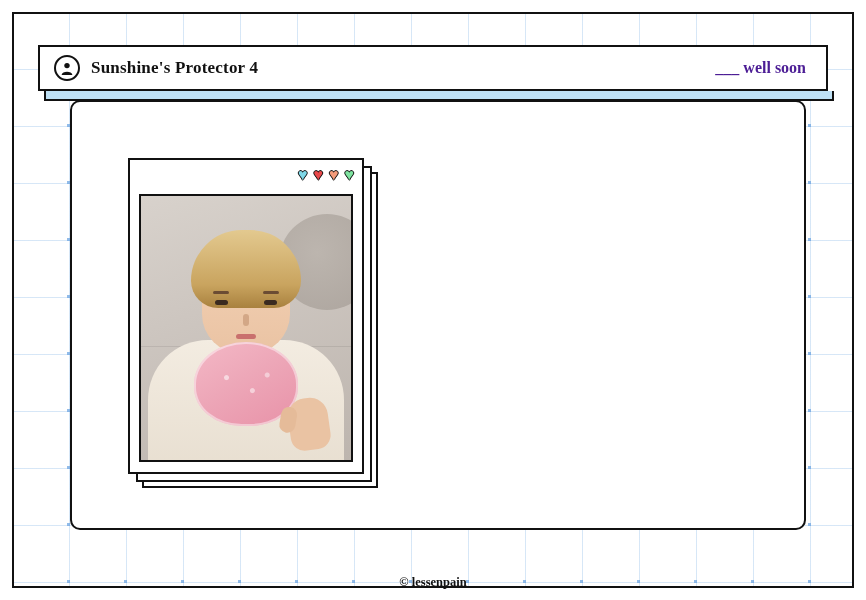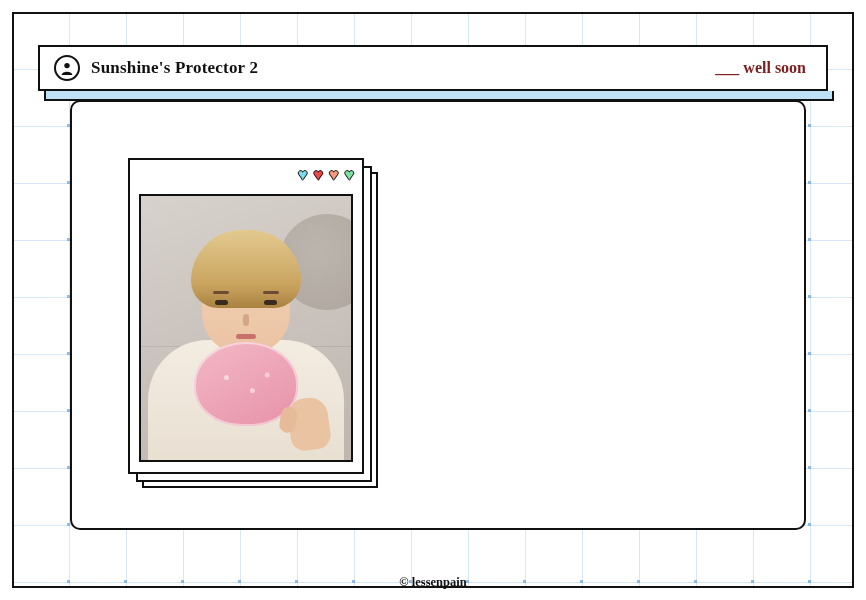--- a/index.html
+++ b/index.html
@@ -80,21 +80,21 @@
     font-weight: bold;
     font-size: 17px;
     color: #111;
     letter-spacing: .2px;
   }
   .header-right {
     margin-left: auto;
     font-family: "Liberation Serif", serif;
     font-weight: bold;
     font-size: 16px;
-    color: #7f1d1d;
+    color: #4c1d95;
     padding-right: 6px;
   }
 
   
   .panel {
     position: absolute;
     left: 70px; top: 100px;
     width: 736px; height: 430px;
     background: #ffffff;
     border: 2px solid #111;
@@ -343,21 +343,21 @@
   <div class="outer-border"></div>
 
   <div class="header-shadow"></div>
   <div class="header">
     <div class="av">
       <svg width="16" height="16" viewBox="0 0 16 16">
         <circle cx="8" cy="5.6" r="2.7" fill="#111"></circle>
         <path d="M2.6 15 C3.2 10.6 12.8 10.6 13.4 15 Z" fill="#111"></path>
       </svg>
     </div>
-    <div class="header-title">Sunshine's Protector 2</div>
+    <div class="header-title">Sunshine's Protector 4</div>
     <div class="header-right">___ well soon</div>
   </div>
 
   <div class="panel"></div>
 
   <div class="photo-stack">
     <div class="photo-ghost pg3"></div>
     <div class="photo-ghost pg2"></div>
     <div class="photo-win">
       <div class="photo-titlebar">

